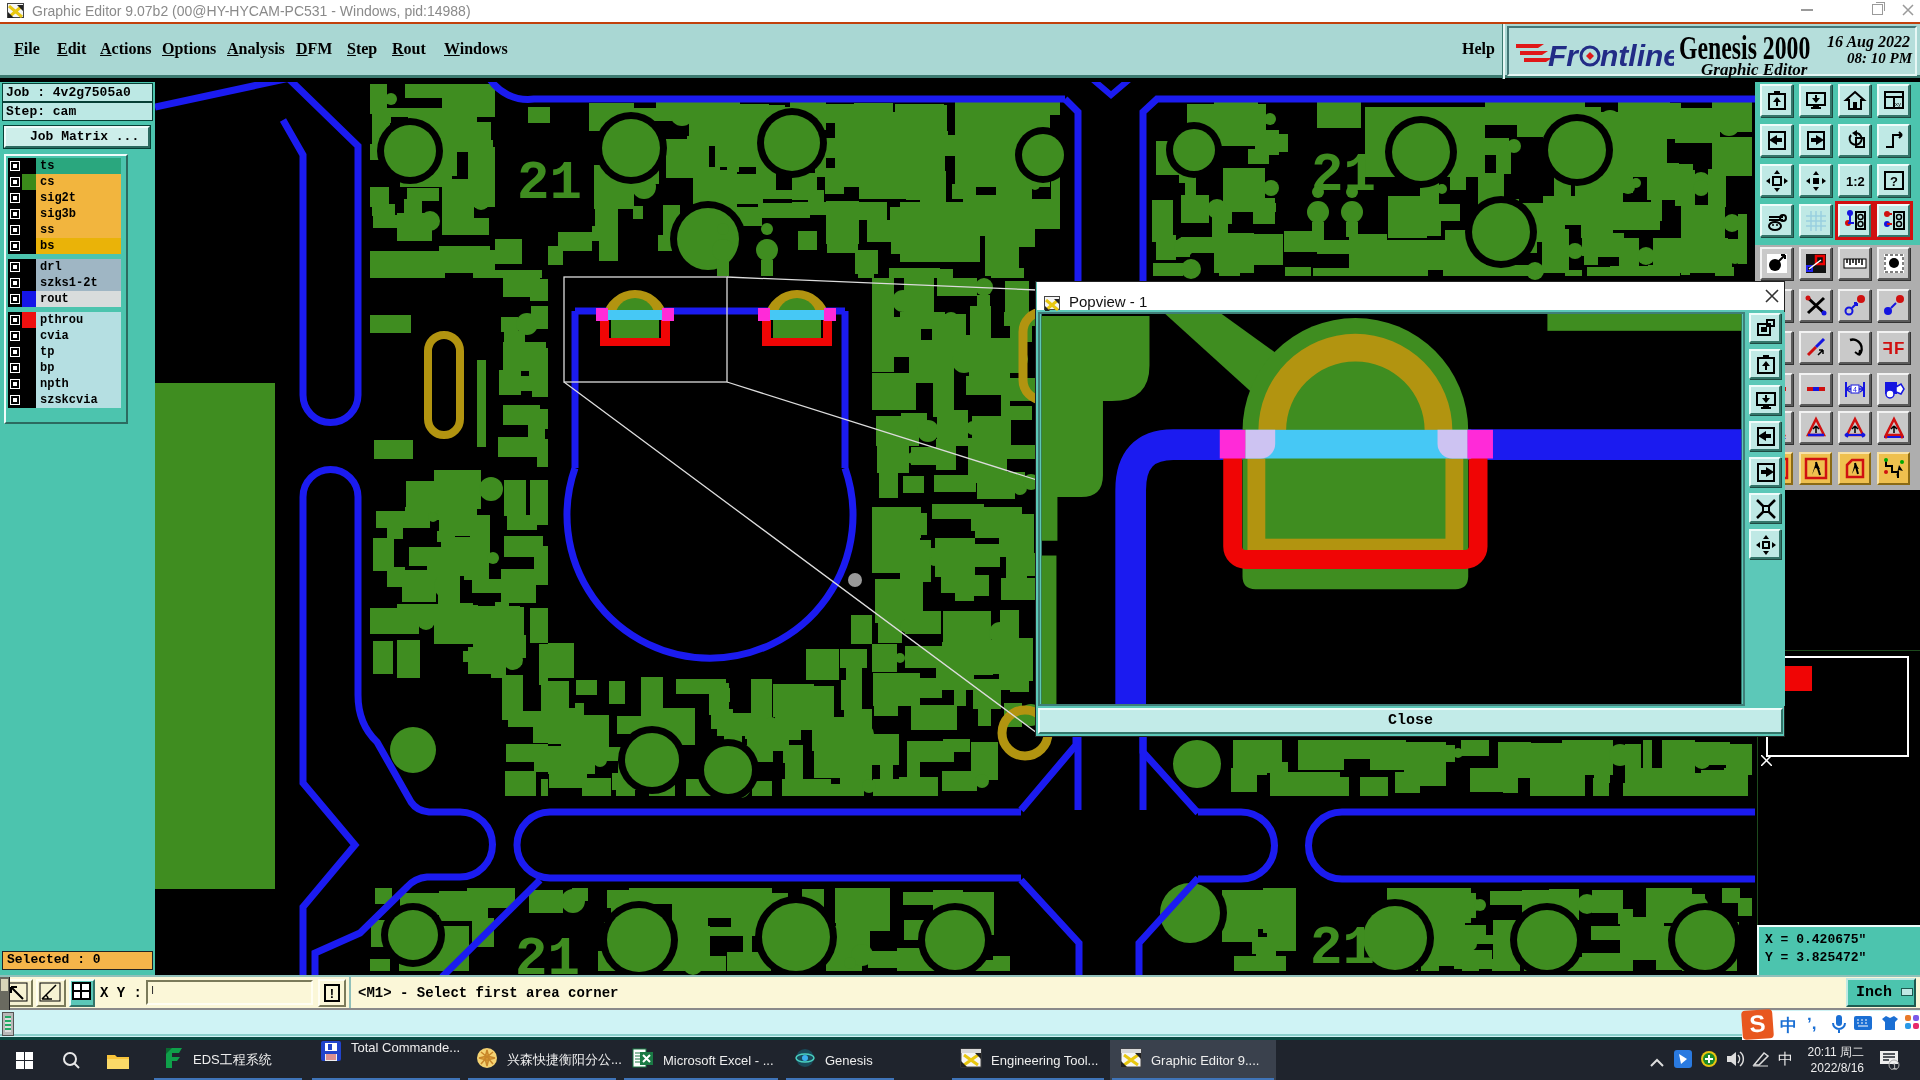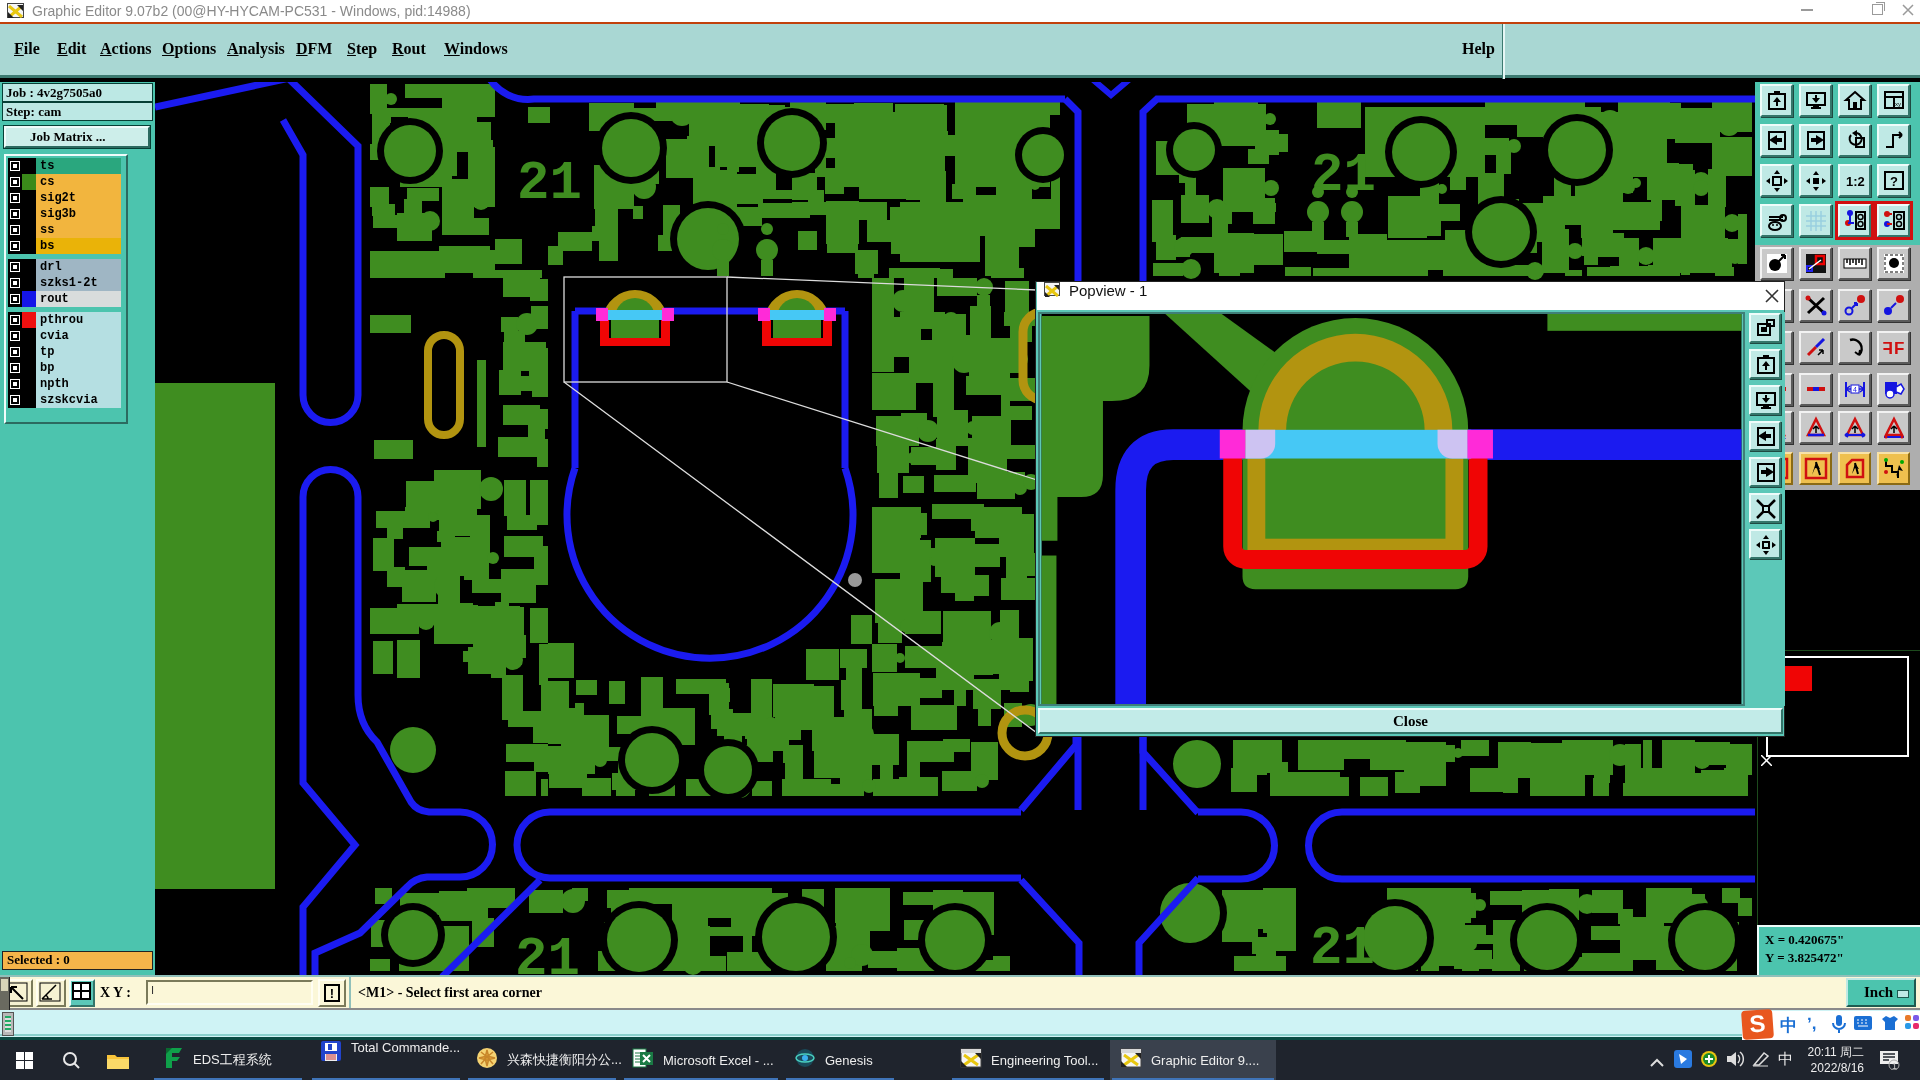--- a/index.html
+++ b/index.html
@@ -1,16 +1,16 @@
 <!DOCTYPE html>
 <html><head><meta charset="utf-8"><style>
 *{margin:0;padding:0;box-sizing:border-box}
 body{width:1920px;height:1080px;overflow:hidden;position:relative;font-family:"Liberation Sans",sans-serif;background:#000}
 .abs{position:absolute}
-.mono{font-family:Liberation Serif, serif;font-weight:bold}
+.mono{font-family:Liberation Mono, monospace;font-weight:bold}
 .serif{font-family:"Liberation Serif",serif;font-weight:bold}
 .tb{position:absolute;background:#bfe9e5;border:2px solid;border-color:#eefcfa #34756a #34756a #eefcfa;display:flex;align-items:center;justify-content:center;box-shadow:1px 1px 0 #1e4a42}
 .gb{position:absolute;background:#c9c9c9;border:2px solid;border-color:#f2f2f2 #5a5a5a #5a5a5a #f2f2f2;display:flex;align-items:center;justify-content:center;box-shadow:1px 1px 0 #333}
 .yb{position:absolute;background:#efc04e;border:2px solid;border-color:#f8e2a8 #8a6a14 #8a6a14 #f8e2a8;display:flex;align-items:center;justify-content:center}
 .lay{position:absolute;display:flex;height:16px;font-size:12px;line-height:16px}
 .cbx{width:14px;height:16px;background:#000;display:flex;align-items:center;justify-content:center}
 .cbi{width:10px;height:10px;background:#fff;border:1px solid #fff;box-shadow:inset 0 0 0 2px #000}
 .sw{width:14px;height:16px;background:#000}
 .lname{width:85px;padding-left:4px;font-family:"Liberation Mono",monospace;font-weight:bold;color:#000}
 </style></head><body>
@@ -33,20 +33,33 @@
     <span class="serif abs" style="left:57px;top:16px;font-size:16px;color:#000"><u>E</u>dit</span>
     <span class="serif abs" style="left:100px;top:16px;font-size:16px;color:#000"><u>A</u>ctions</span>
     <span class="serif abs" style="left:162px;top:16px;font-size:16px;color:#000"><u>O</u>ptions</span>
     <span class="serif abs" style="left:227px;top:16px;font-size:16px;color:#000"><u>A</u>nalysis</span>
     <span class="serif abs" style="left:296px;top:16px;font-size:16px;color:#000"><u>D</u>FM</span>
     <span class="serif abs" style="left:347px;top:16px;font-size:16px;color:#000"><u>S</u>tep</span>
     <span class="serif abs" style="left:392px;top:16px;font-size:16px;color:#000"><u>R</u>out</span>
     <span class="serif abs" style="left:444px;top:16px;font-size:16px;color:#000"><u>W</u>indows</span>
     <span class="serif abs" style="left:1462px;top:16px;font-size:16px;color:#000">Help</span>
     <div class="abs" style="left:1502px;top:0px;width:3px;height:55px;background:#3c7a70;border-right:2px solid #e6f7f5"></div>
+    <div class="abs" style="left:1507px;top:2px;width:410px;height:50px;background:#b5dedb;border:2px solid;border-color:#477 #e6f7f5 #e6f7f5 #477">
+      <div class="abs" style="left:5px;top:8px"><svg width="160" height="38" viewBox="0 0 160 38">
+          <path d="M2 8 H30 L24 12 H2 Z M6 15 H34 L28 19 H6 Z M10 22 H38 L32 26 H10 Z" fill="#e01818"></path>
+          <text x="34" y="30" font-size="30" font-style="italic" font-weight="bold" font-family="Liberation Sans" fill="#222c86">Fr</text>
+          <circle cx="76" cy="20" r="9" fill="none" stroke="#222c86" stroke-width="3"></circle>
+          <path d="M76 16 L80 20 L76 24 L72 20 Z" fill="#e01818"></path>
+          <text x="86" y="30" font-size="30" font-style="italic" font-weight="bold" font-family="Liberation Sans" fill="#222c86">ntline</text>
+        </svg></div>
+      <span class="serif abs" style="left:170px;top:2px;font-size:33px;color:#000;transform:scaleX(0.72);transform-origin:0 0;white-space:nowrap">Genesis 2000</span>
+      <span class="serif abs" style="left:318px;top:5px;font-size:16px;font-style:italic;color:#000">16 Aug 2022</span>
+      <span class="serif abs" style="left:338px;top:22px;font-size:15px;font-style:italic;color:#000">08: 10 PM</span>
+      <span class="serif abs" style="left:192px;top:32px;font-size:17px;font-style:italic;color:#000">Graphic Editor</span>
+    </div>
   </div>
 <div class="abs" style="left:0;top:82px;width:155px;height:893px;background:#4cc4ae">
     <div class="abs mono" style="left:2px;top:1px;width:151px;height:19px;background:#bce8e4;border:1px solid #063f35;font-size:13px;line-height:17px;padding-left:3px;color:#000">Job : 4v2g7505a0</div>
     <div class="abs mono" style="left:2px;top:20px;width:151px;height:19px;background:#bce8e4;border:1px solid #063f35;font-size:13px;line-height:17px;padding-left:3px;color:#000">Step: cam</div>
     <div class="abs mono" style="left:4px;top:44px;width:146px;height:22px;background:#cdeeea;border:2px solid;border-color:#effcfa #2c6a60 #2c6a60 #effcfa;font-size:13px;line-height:18px;padding-left:24px;color:#000;box-shadow:0 0 0 1px #063f35">Job Matrix ...</div>
     <div class="abs" style="left:4px;top:72px;width:124px;height:270px;border:2px solid;border-color:#effcfa #2c6a60 #2c6a60 #effcfa">
       <div class="lay" style="left:2px;top:2px">
         <div class="cbx">
           <div class="cbi"></div>
         </div>
@@ -1232,21 +1245,21 @@
     <div class="abs" style="left:2px;top:568px;width:163px;height:1px;background:#1d4a1d"></div>
     <div class="abs" style="left:2px;top:568px;width:1px;height:325px;background:#1d4a1d"></div>
     <div class="abs" style="left:11px;top:574px;width:143px;height:101px;border:2px solid #fff"></div>
     <div class="abs" style="left:27px;top:584px;width:30px;height:25px;background:#f00505"></div>
     <div class="abs" style="left:6px;top:670px;width:11px;height:11px"><svg width="11" height="11" viewBox="0 0 11 11">
         <path d="M0 0 L11 11 M11 0 L0 11" stroke="#fff" stroke-width="1.5"></path>
       </svg></div>
     <div class="abs mono" style="left:2px;top:843px;width:163px;height:50px;background:#4cc4ae;border-top:2px solid #effcfa;border-left:2px solid #effcfa;font-size:13px;color:#000;padding:4px 0 0 6px;line-height:18px">X = 0.420675"<br>Y = 3.825472"</div>
   </div>
 <div class="abs" style="left:1035px;top:281px;width:750px;height:456px;background:#5cc8b8;border:1px solid #222">
-    <div class="abs" style="left:1px;top:0;width:747px;height:28px;background:#fff;display:flex;align-items:flex-start">
+    <div class="abs" style="left:1px;top:0;width:747px;height:28px;background:#fff;display:flex;align-items:flex-end">
       <div style="width:16px;height:14px;background:#f5f5f5;border:1px solid #444;margin-left:7px"><svg width="14" height="12" viewBox="0 0 14 12">
           <path d="M1 1 L13 11 M13 1 L1 11" stroke="#e8c710" stroke-width="3"></path>
           <path d="M0 12 L5 12 L0 7 Z" fill="#222"></path>
           <path d="M14 0 L9 0 L14 5 Z" fill="#222"></path>
         </svg></div>
       <span style="margin-left:9px;font-size:15px;color:#111">Popview - 1</span>
       <div class="abs" style="left:727px;top:6px;width:16px;height:16px"><svg width="16" height="16" viewBox="0 0 16 16">
           <path d="M2 2 L14 14 M14 2 L2 14" stroke="#333" stroke-width="1.6"></path>
         </svg></div>
     </div>
@@ -1336,21 +1349,21 @@
       </svg></div>
     <span class="abs mono" style="left:100px;top:8px;font-size:14px;color:#000">X Y :</span>
     <div class="abs" style="left:146px;top:3px;width:167px;height:25px;background:#fbf7d8;border:2px solid;border-color:#7a7a5a #fffef2 #fffef2 #7a7a5a">
       <span style="position:absolute;left:3px;top:2px;font-size:11px;color:#333">I</span>
     </div>
     <div class="abs" style="left:318px;top:2px;width:28px;height:28px;background:#fbf7d8;border:2px solid;border-color:#fffef2 #7a7a5a #7a7a5a #fffef2;display:flex;align-items:center;justify-content:center">
       <div style="width:16px;height:18px;border:2px solid #000;text-align:center;font-size:13px;font-weight:bold;line-height:15px">!</div>
     </div>
     <div class="abs" style="left:349px;top:0px;width:2px;height:31px;background:#90c0ba"></div>
     <span class="abs mono" style="left:358px;top:8px;font-size:14px;color:#000">&lt;M1&gt; - Select first area corner</span>
-    <div class="abs mono" style="left:1846px;top:1px;width:70px;height:29px;background:#4cc4ae;border:2px solid;border-color:#bfe9e5 #1e5a50 #1e5a50 #bfe9e5;font-size:15px;padding:4px 0 0 16px;color:#000">Inch <span style="display:inline-block;width:12px;height:8px;background:#bfe9e5;border:1px solid #1e5a50;vertical-align:middle"></span></div>
+    <div class="abs mono" style="left:1846px;top:1px;width:70px;height:29px;background:#4cc4ae;border:2px solid;border-color:#bfe9e5 #1e5a50 #1e5a50 #bfe9e5;font-size:15px;padding:4px 0 0 8px;color:#000">Inch <span style="display:inline-block;width:12px;height:8px;background:#bfe9e5;border:1px solid #1e5a50;vertical-align:middle"></span></div>
   </div>
 <div class="abs" style="left:0;top:1008px;width:1920px;height:32px;background:#cff3f5;border-top:2px solid #8a8a8a;border-bottom:3px solid #0a4a42">
     <div class="abs" style="left:0;top:24px;width:1920px;height:2px;background:#8ad0cc"></div>
     <div class="abs" style="left:2px;top:2px;width:12px;height:24px;background:#b8b8b8;border:1px solid #555">
       <div style="margin:3px 2px;height:16px;background:repeating-linear-gradient(180deg,#2a6,#2a6 2px,#ddd 2px,#ddd 4px)"></div>
     </div>
     <div class="abs" style="left:1742px;top:1px;width:178px;height:29px;background:#fff"></div>
     <div class="abs" style="left:1742px;top:0px;width:31px;height:29px;background:#e8571f;border-radius:4px;transform:rotate(-4deg);color:#fff;font-weight:bold;font-size:24px;text-align:center;line-height:28px;font-family:'Liberation Sans'">S</div>
     <span class="abs" style="left:1780px;top:4px;font-size:17px;font-weight:bold;color:#1a6fd4">中</span>
     <span class="abs" style="left:1807px;top:4px;font-size:17px;font-weight:bold;color:#1a6fd4">ʼ,</span>

